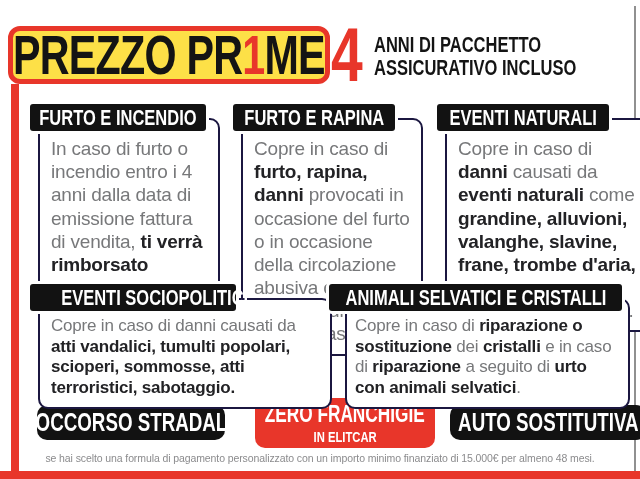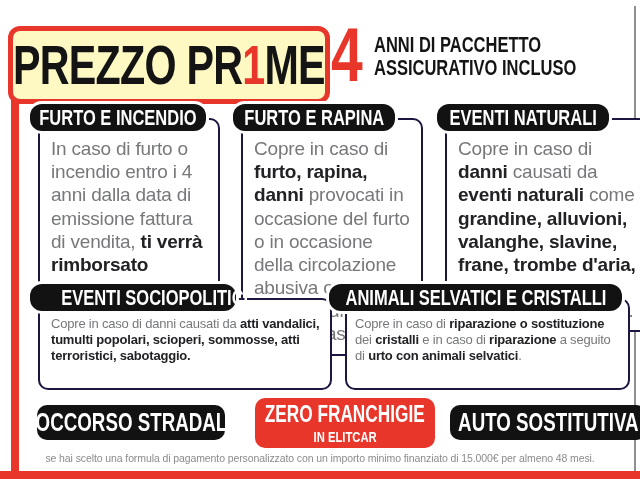--- a/index.html
+++ b/index.html
@@ -17,38 +17,38 @@
   
   .left-bar{position:absolute;left:11px;top:84px;width:8px;height:395px;background:var(--accent-red);}
   .bottom-bar{position:absolute;left:0;top:471px;width:640px;height:8px;background:var(--accent-red);}
   .right-line{position:absolute;left:634px;top:6px;width:2px;height:465px;background:#909090;}
 
   
   .cond{display:inline-block;white-space:nowrap;transform:scaleX(0.75);transform-origin:center;}
   .cond-left{transform-origin:left center;}
 
   
-  .title-box{position:absolute;left:8px;top:26px;width:322px;height:78px;border:5px solid var(--accent-red);
-    border-radius:12px;display:flex;align-items:center;justify-content:center;background:#fef9c3;}
+  .title-box{position:absolute;left:8px;top:26px;width:322px;height:58px;border:5px solid var(--accent-red);
+    border-radius:12px;display:flex;align-items:center;justify-content:center;background:#fde047;}
   .title-text{font-size:55px;font-weight:700;line-height:1;color:#141414;letter-spacing:-1px;}
   .title-text .one{color:var(--accent-red);}
   .big-number{position:absolute;left:331px;top:24px;color:var(--accent-red);
     font-size:76px;font-weight:700;line-height:0.82;}
   .header-sub{position:absolute;left:374px;top:33px;font-weight:700;font-size:22px;line-height:1.06;color:#141414;}
 
   
   .card{position:absolute;}
   .badge{position:relative;z-index:2;height:27px;background:var(--badge-black);color:#fff;
-    border-radius:12px;display:flex;align-items:center;justify-content:center;
+    border-radius:3px;display:flex;align-items:center;justify-content:center;
     font-weight:700;font-size:22px;line-height:1;box-shadow:0 0 0 3px #fff;}
   .card-box{position:relative;z-index:1;margin-left:8px;margin-top:-13px;background:#fff;
     border:2px solid var(--card-border);border-radius:10px;
     padding:17px 9px 8px 11px;font-size:19px;line-height:1.22;letter-spacing:-0.2px;color:var(--body-gray);}
   .card-box .b{font-weight:700;color:var(--body-bold);}
-  .row2 .card-box{font-size:13px;padding:16px 10px 8px 11px;}
+  .row2 .card-box{font-size:17px;padding:16px 10px 8px 11px;}
 
   
   .pill{position:absolute;border-radius:10px;display:flex;flex-direction:column;
     align-items:center;justify-content:center;color:#fff;font-weight:700;line-height:1;}
   .pill.black{background:var(--badge-black);}
   .pill.red{background:var(--accent-red);}
   .pill .l1{font-size:25px;}
   .pill .l2{font-size:15px;margin-top:3px;}
 
   .footnote{position:absolute;left:0;top:452px;width:640px;text-align:center;

